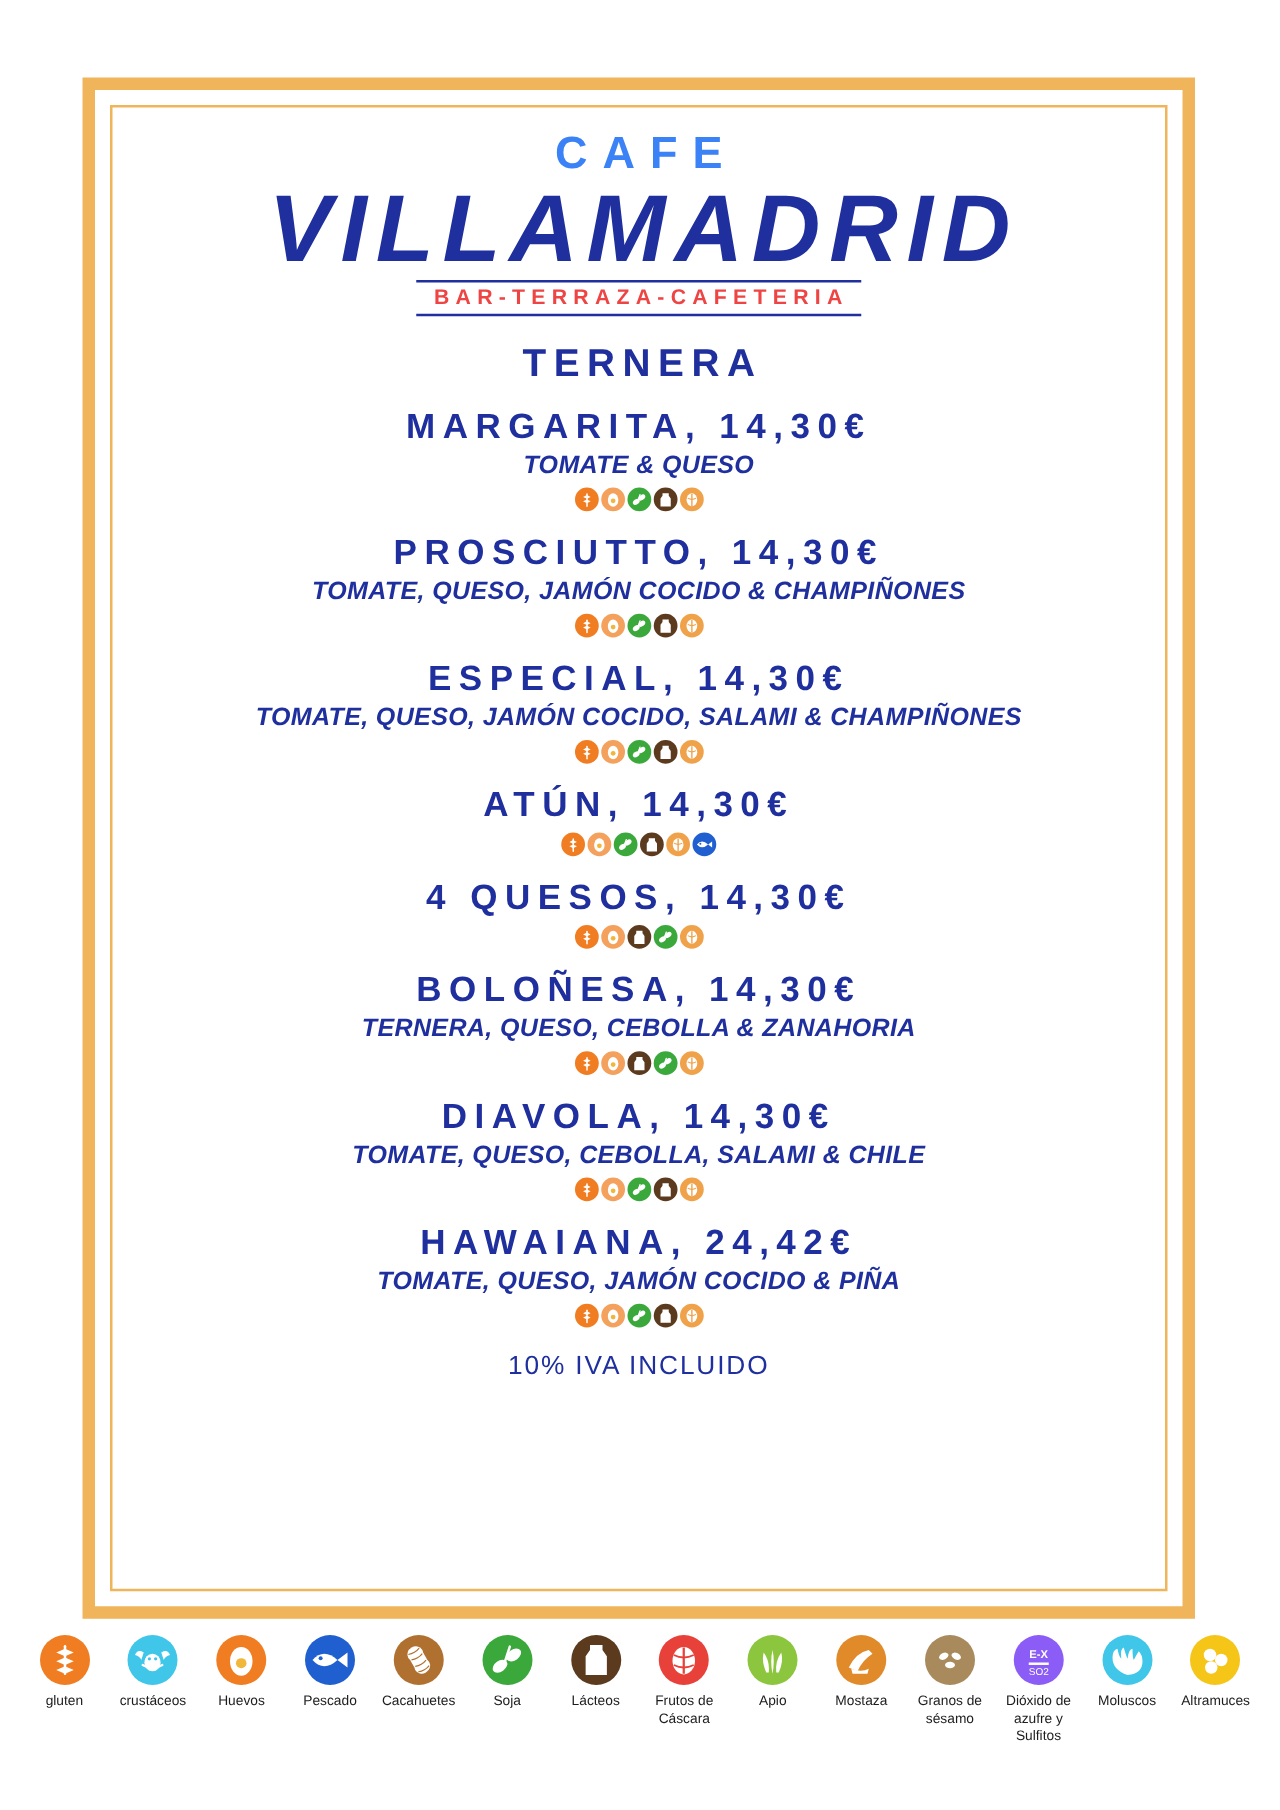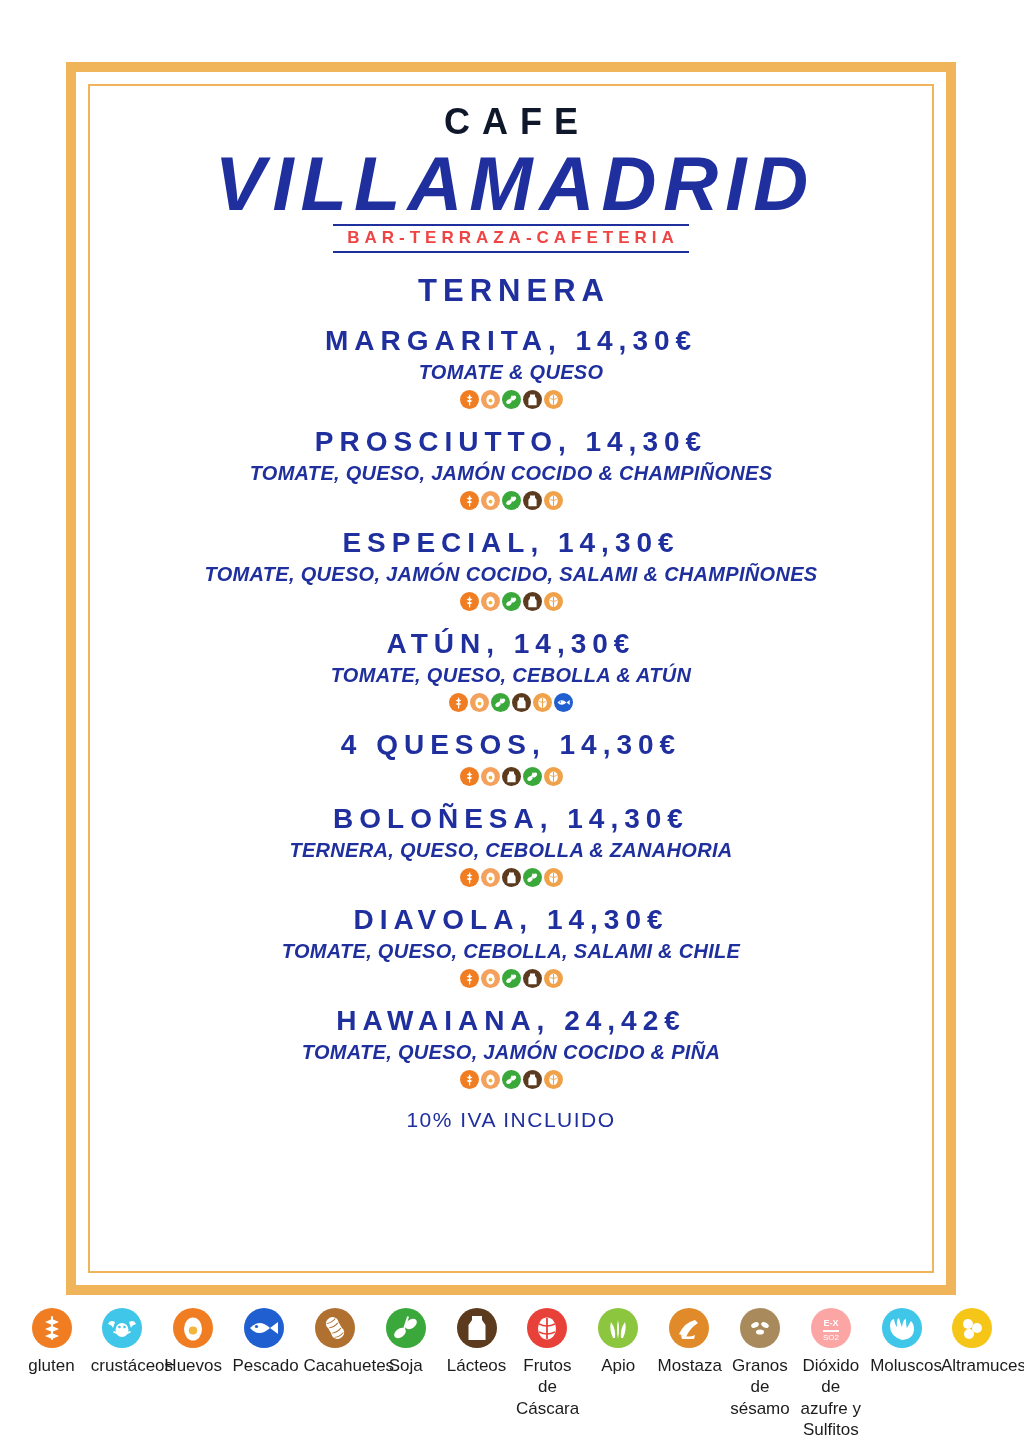--- a/index.html
+++ b/index.html
@@ -47,21 +47,21 @@
   .content {
     position: absolute;
     left: 40px;
     right: 40px;
     top: 22px;
     bottom: 20px;
     text-align: center;
   }
 
   .brand-cafe {
-    color: #0f172a;
+    color: #3b82f6;
     font-size: 36px;
     font-weight: bold;
     letter-spacing: 12px;
     margin-left: 12px;
     line-height: 1.1;
     margin-top: 8px;
   }
   .brand-name {
     color: #1f2f9e;
     font-size: 76px;
@@ -157,21 +157,21 @@
     text-align: center;
   }
   .legend-icon {
     width: 40px;
     height: 40px;
     border-radius: 50%;
     margin: 0 auto 7px auto;
   }
   .legend-icon svg { display: block; width: 40px; height: 40px; }
   .legend-label {
-    font-size: 17px;
+    font-size: 11px;
     color: #1c1c1c;
     line-height: 1.25;
     font-family: "Liberation Sans", sans-serif;
   }
 </style>
 </head>
 <body>
 
 <div class="page">
 
@@ -268,21 +268,20 @@
                 </svg></span><span class="al" style="background: rgb(91, 58, 30);"><svg viewBox="0 0 19 19" xmlns="http://www.w3.org/2000/svg">
                   <path d="M7 4.5 h5 v2 l1.6 2.2 v6.5 h-8.2 V8.7 L7 6.5 Z" fill="#fff"></path>
                 </svg></span><span class="al" style="background: rgb(240, 162, 74);"><svg viewBox="0 0 19 19" xmlns="http://www.w3.org/2000/svg">
                   <ellipse cx="9.5" cy="9.8" rx="4.3" ry="5.2" fill="#fff"></ellipse>
                   <path d="M9.5 5 v9.8" stroke="#f0a24a" stroke-width="1.1" fill="none"></path>
                   <path d="M6.2 8.5 q3.3 2 6.6 0" stroke="#f0a24a" stroke-width="0.9" fill="none"></path>
                 </svg></span></div>
           </div>
           <div class="item">
             <div class="item-name">ATÚN, 14,30€</div>
-            <div class="item-desc">TOMATE, QUESO, CEBOLLA &amp; ATÚN</div>
             <div class="allergen-row"><span class="al" style="background: rgb(240, 125, 34);"><svg viewBox="0 0 19 19" xmlns="http://www.w3.org/2000/svg">
                   <g fill="#fff">
                     <rect x="9" y="4.5" width="1.2" height="11" rx="0.6"></rect>
                     <path d="M9.5 6 L6.5 7.5 L9.5 9 Z"></path>
                     <path d="M9.5 6 L12.5 7.5 L9.5 9 Z"></path>
                     <path d="M9.5 9.5 L6.5 11 L9.5 12.5 Z"></path>
                     <path d="M9.5 9.5 L12.5 11 L9.5 12.5 Z"></path>
                   </g>
                 </svg></span><span class="al" style="background: rgb(243, 161, 92);"><svg viewBox="0 0 19 19" xmlns="http://www.w3.org/2000/svg">
                   <ellipse cx="9.5" cy="10" rx="4.2" ry="5.4" fill="#fff"></ellipse>
@@ -550,21 +549,21 @@
             <g fill="#fff">
               <ellipse cx="15" cy="17" rx="4" ry="2.6" transform="rotate(-25 15 17)"></ellipse>
               <ellipse cx="25" cy="17" rx="4" ry="2.6" transform="rotate(25 25 17)"></ellipse>
               <ellipse cx="20" cy="24" rx="4" ry="2.6"></ellipse>
             </g>
           </svg>
         </div>
         <div class="legend-label">Granos de sésamo</div>
       </div>
       <div class="legend-item">
-        <div class="legend-icon" style="background: #fca5a5;">
+        <div class="legend-icon" style="background: #8b5cf6;">
           <svg viewBox="0 0 40 40" xmlns="http://www.w3.org/2000/svg">
             <text x="20" y="18" font-size="9" font-family="Liberation Sans, sans-serif" fill="#fff" text-anchor="middle" font-weight="bold">E-X</text>
             <path d="M12 22 h16 v2 h-16 Z" fill="#fff"></path>
             <text x="20" y="32" font-size="8" font-family="Liberation Sans, sans-serif" fill="#fff" text-anchor="middle">SO2</text>
           </svg>
         </div>
         <div class="legend-label">Dióxido de azufre y Sulfitos</div>
       </div>
       <div class="legend-item">
         <div class="legend-icon" style="background: rgb(63, 198, 232);">

